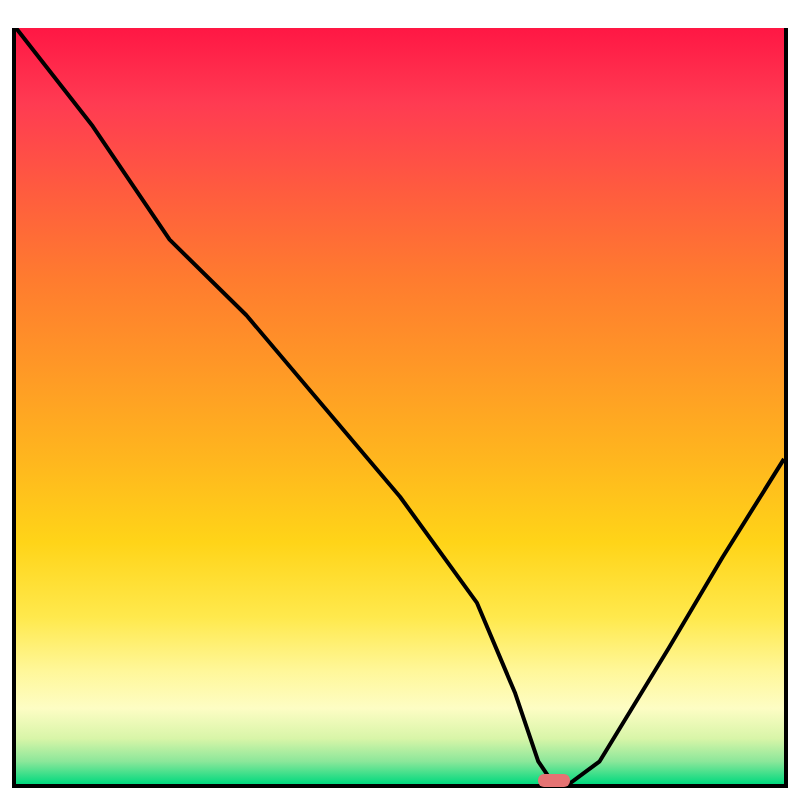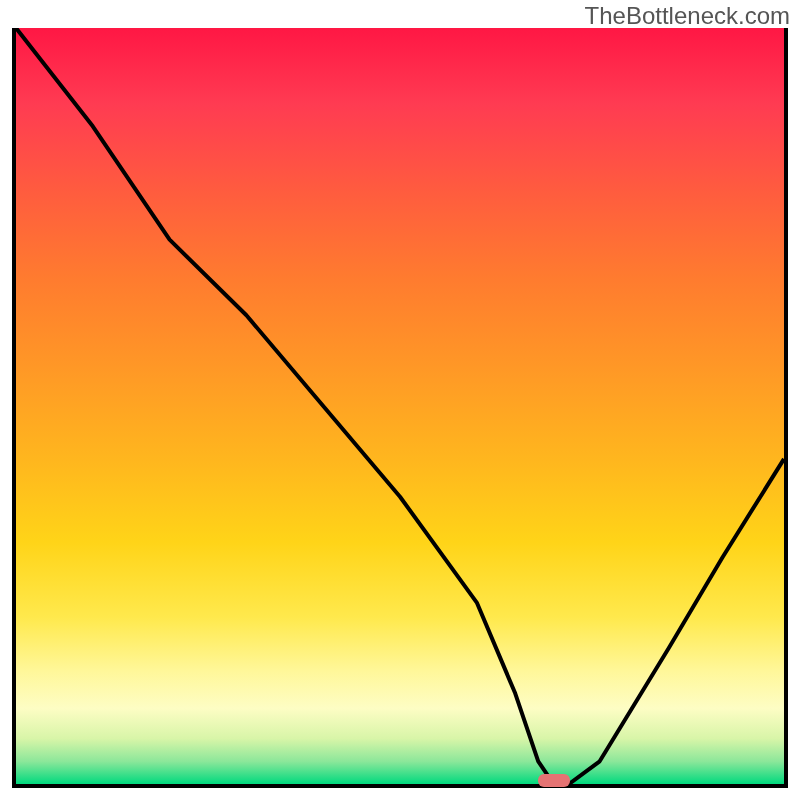--- a/index.html
+++ b/index.html
@@ -72,21 +72,20 @@
     width: 32px;
     height: 13px;
     background: #e57373;
     border-radius: 6px;
   }
 </style>
 </head>
 <body>
 
 <div class="container">
-  <div class="watermark">TheBottleneck.com</div>
 
   <div class="plot-frame">
     <div class="gradient-bg"></div>
 
     <svg class="curve" viewBox="0 0 768 756" preserveAspectRatio="none">
       <path d="M0.00 0.00 L76.80 98.28 L153.60 211.68 L230.40 287.28 L307.20 378.00 L384.00 468.72 L460.80 574.56 L499.20 665.28 L522.24 733.32 L537.60 756.00 L552.96 756.00 L583.68 733.32 L652.80 619.92 L706.56 529.20 L768.00 430.92"></path>
     </svg>
 
     <div class="minimum-marker" style="left: 521.6px; top: 746px;"></div>
   </div>

